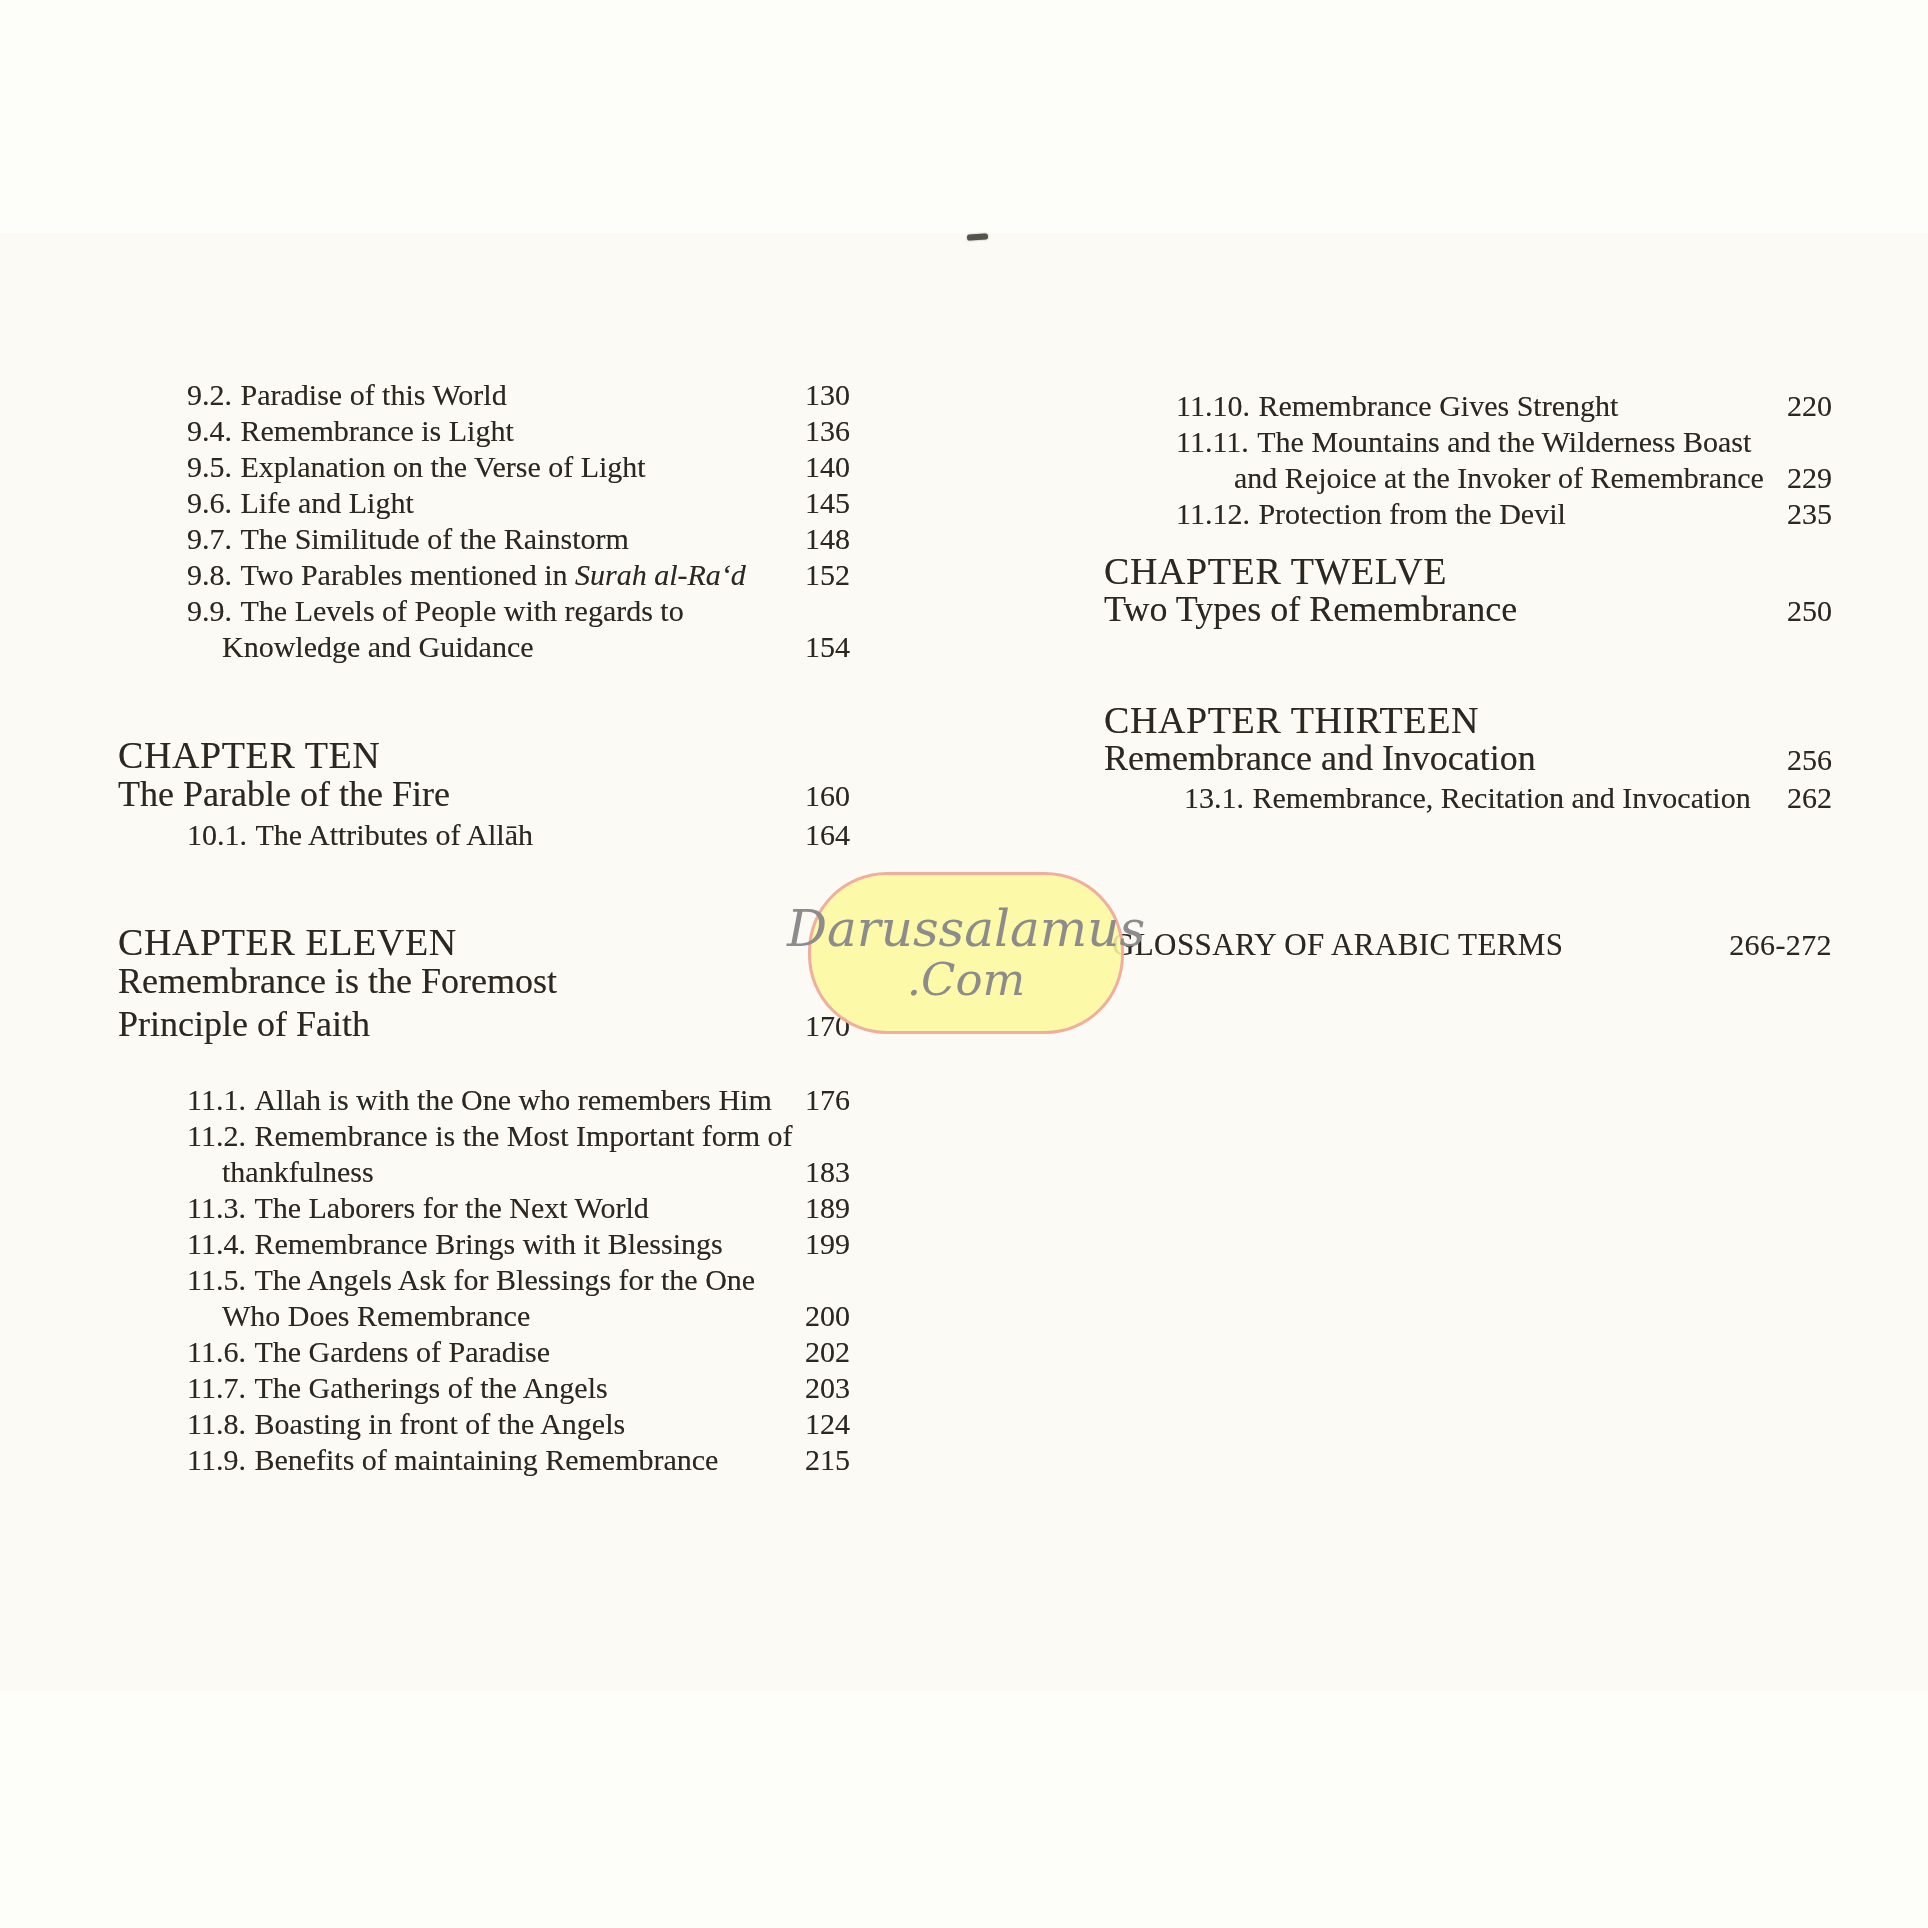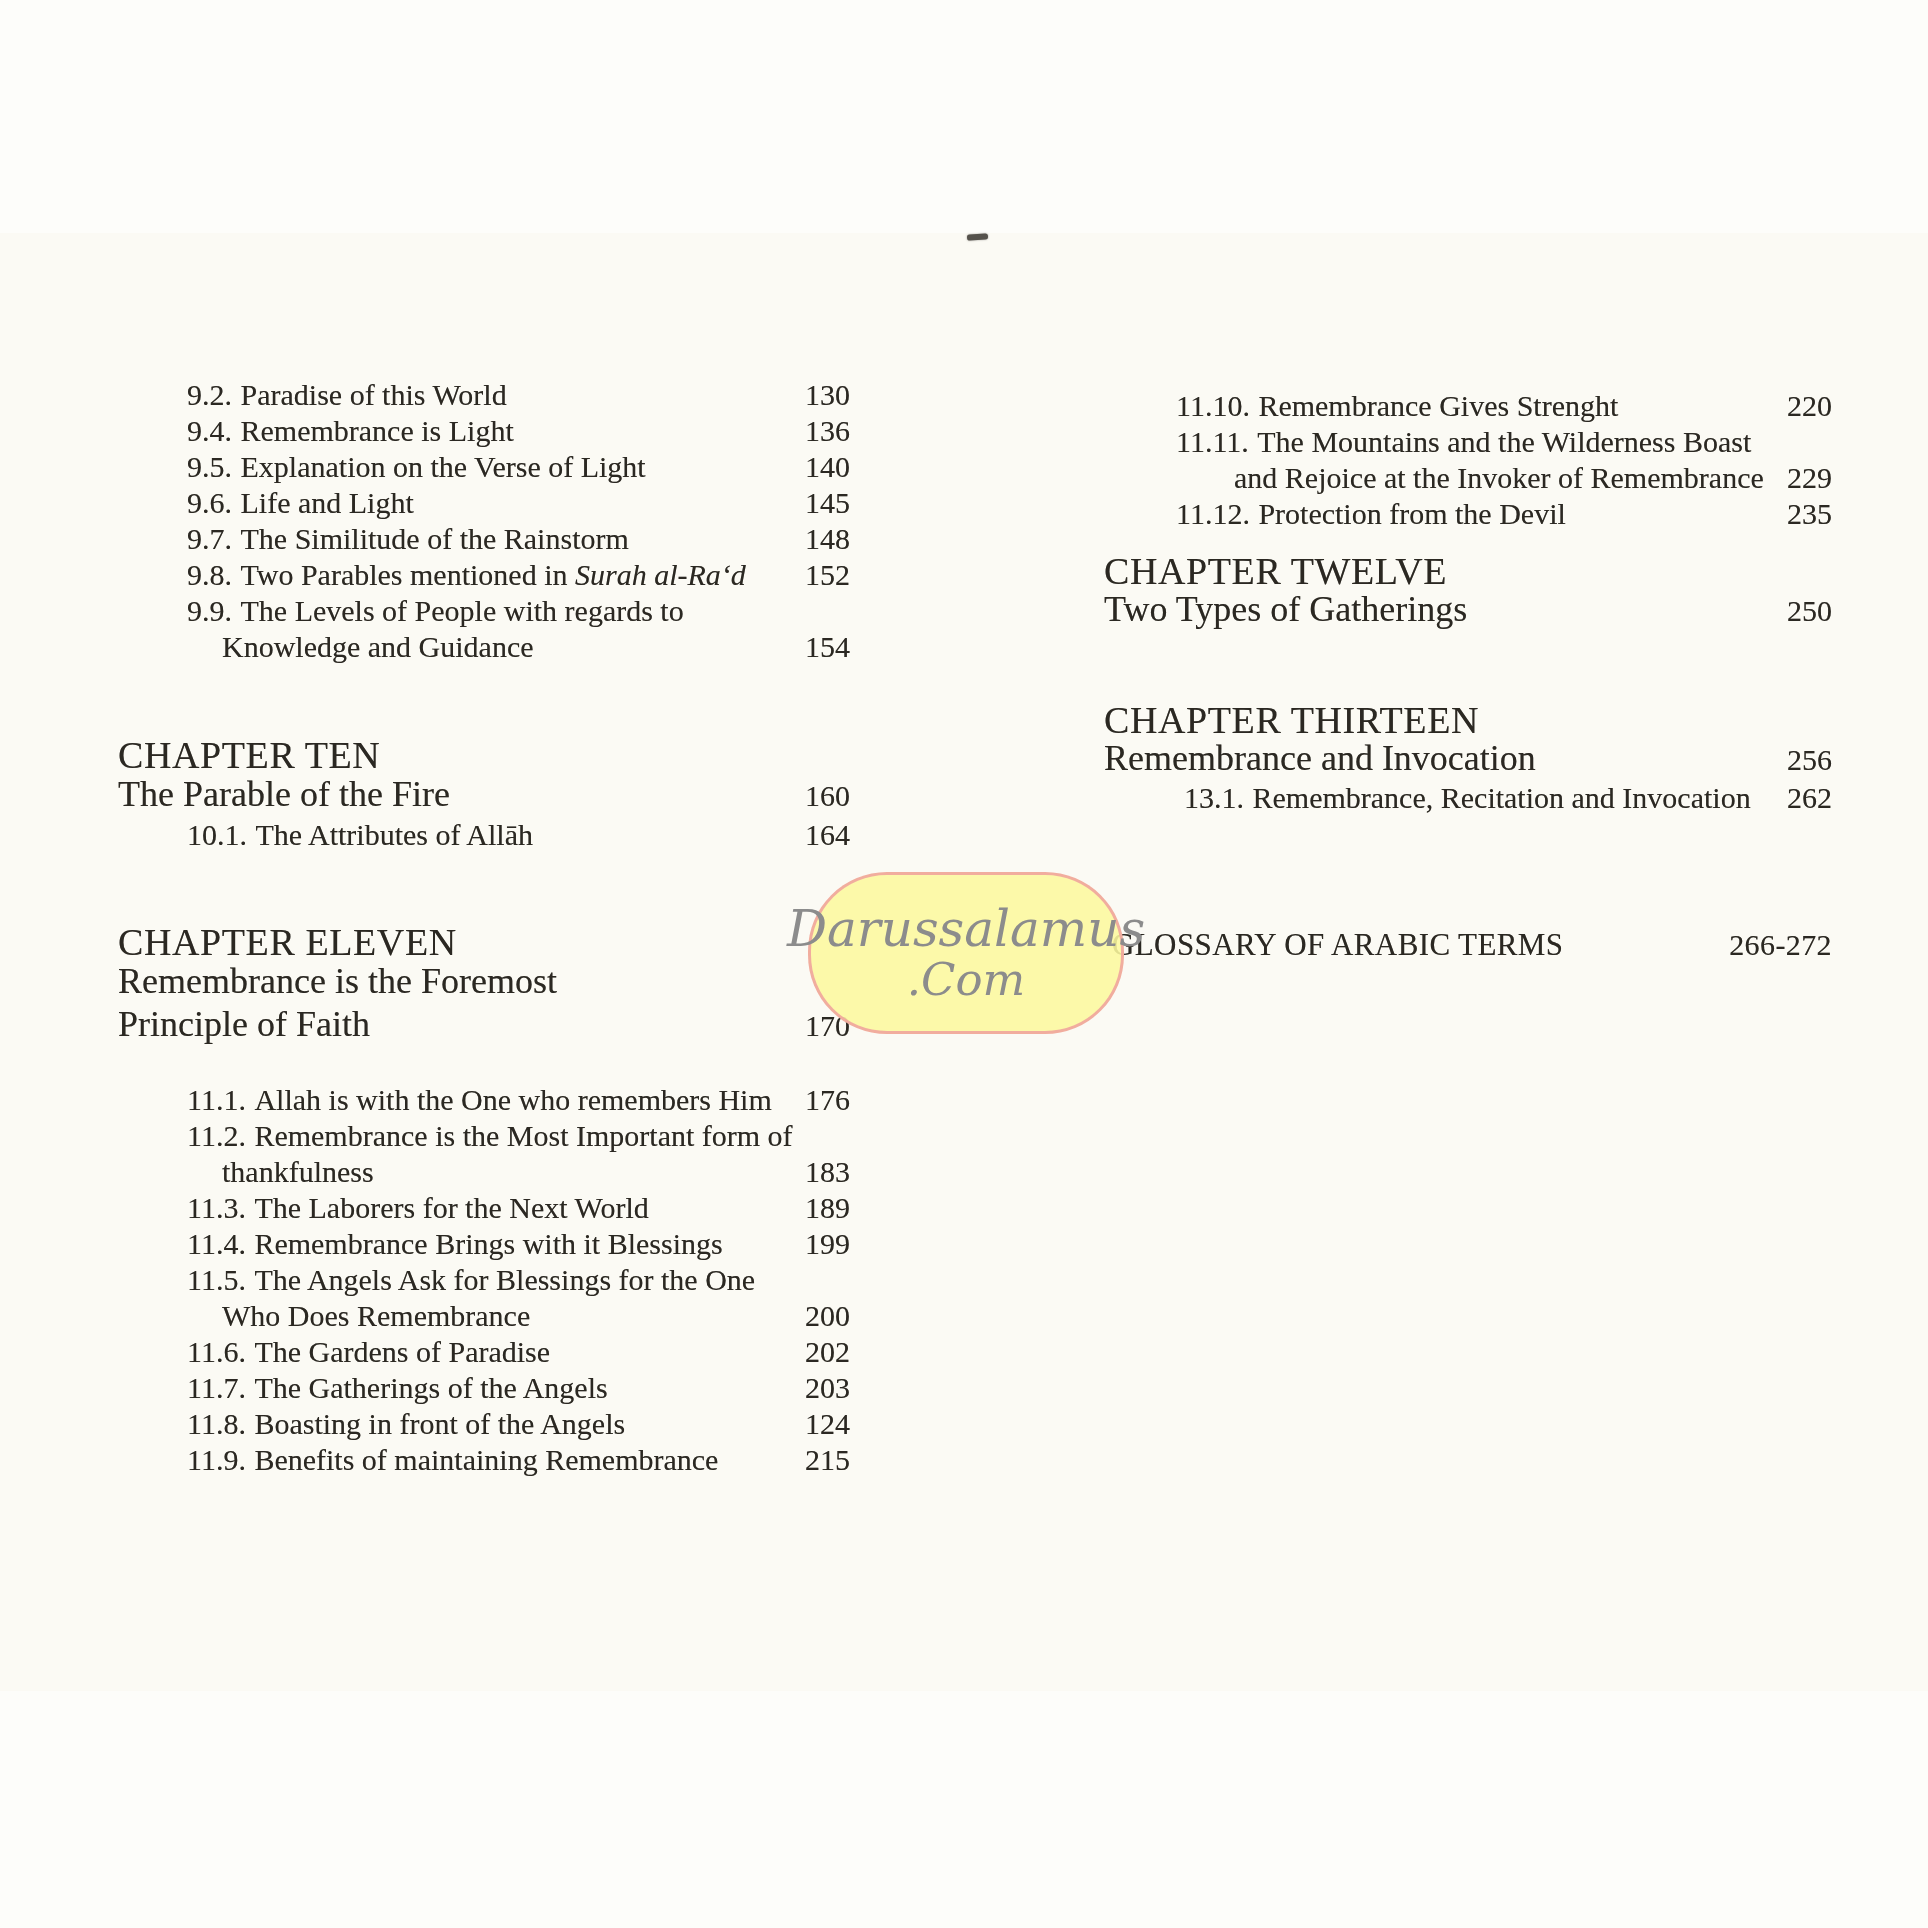--- a/index.html
+++ b/index.html
@@ -206,21 +206,21 @@
             <span class="t"><span class="num">11.12.</span><span class="txt">Protection from the Devil</span></span>
             <span class="p">235</span>
           </div>
         </div>
       </div>
       <div class="sec sec2">
         <div class="row chapter">
           <span class="t">CHAPTER TWELVE</span>
         </div>
         <div class="row title">
-          <span class="t">Two Types of Gatherings</span>
+          <span class="t">Two Types of Remembrance</span>
           <span class="p">250</span>
         </div>
       </div>
       <div class="sec sec3">
         <div class="row chapter">
           <span class="t">CHAPTER THIRTEEN</span>
         </div>
         <div class="row title">
           <span class="t">Remembrance and Invocation</span>
           <span class="p">256</span>

